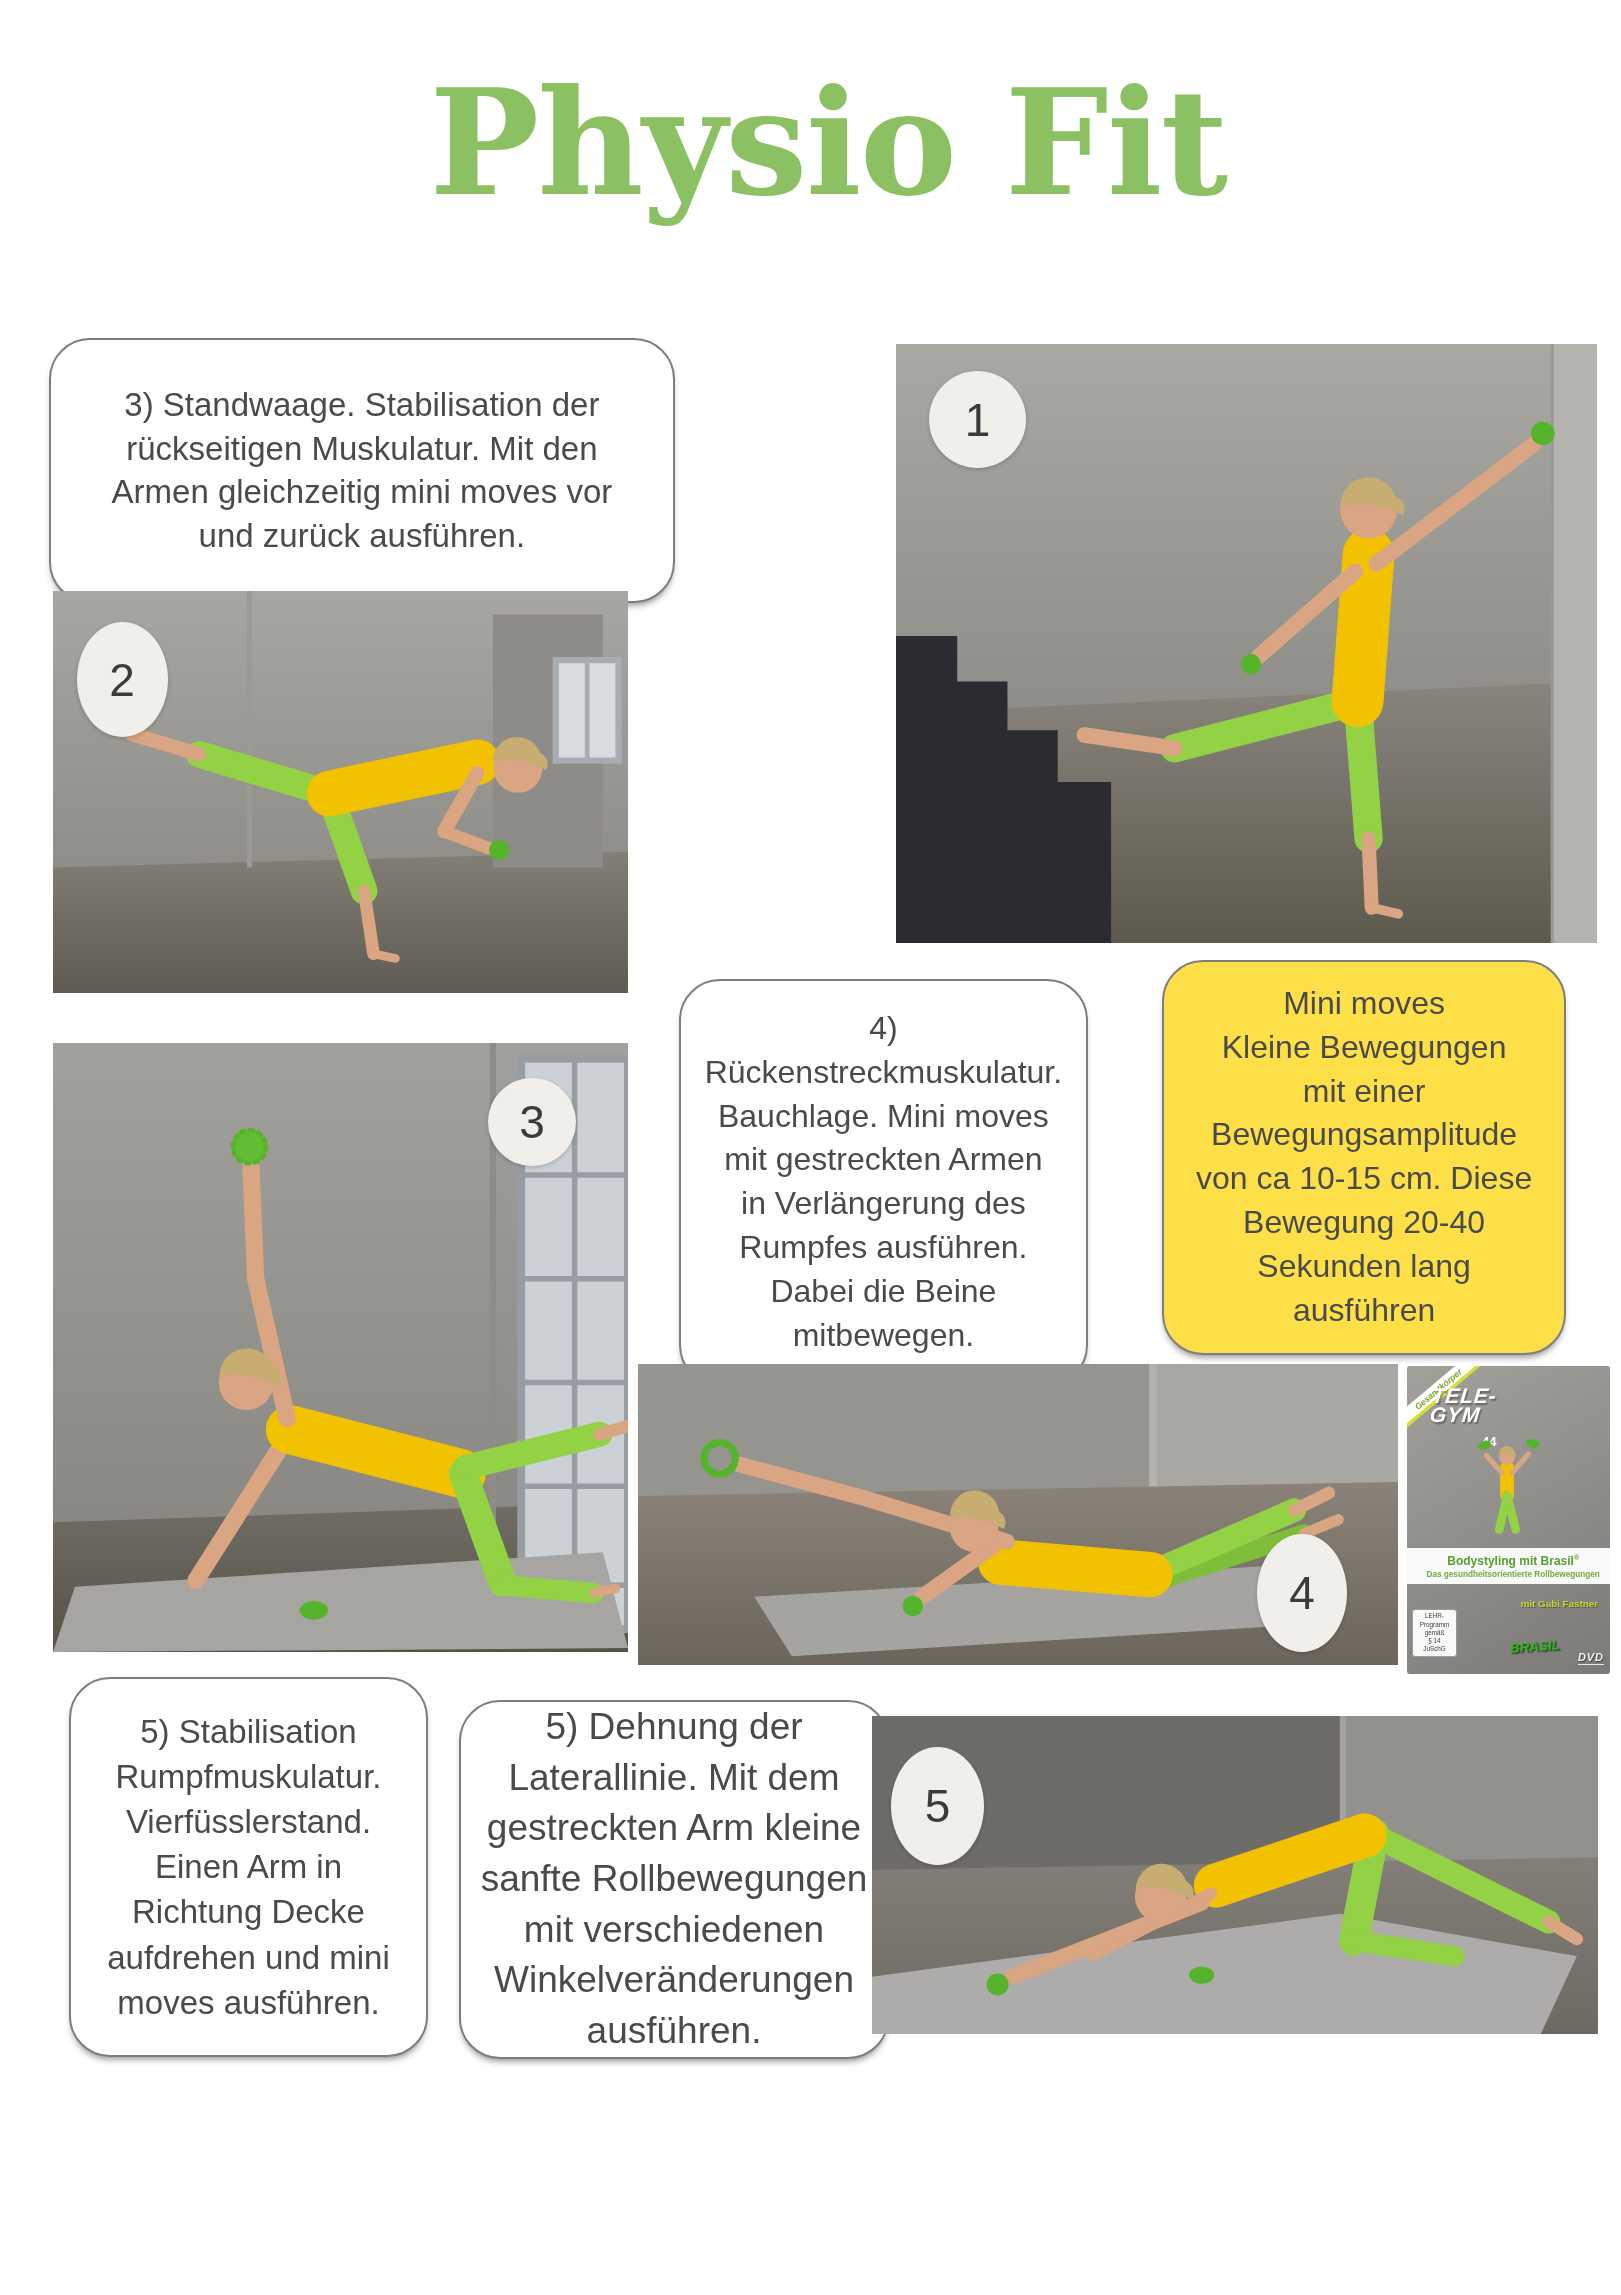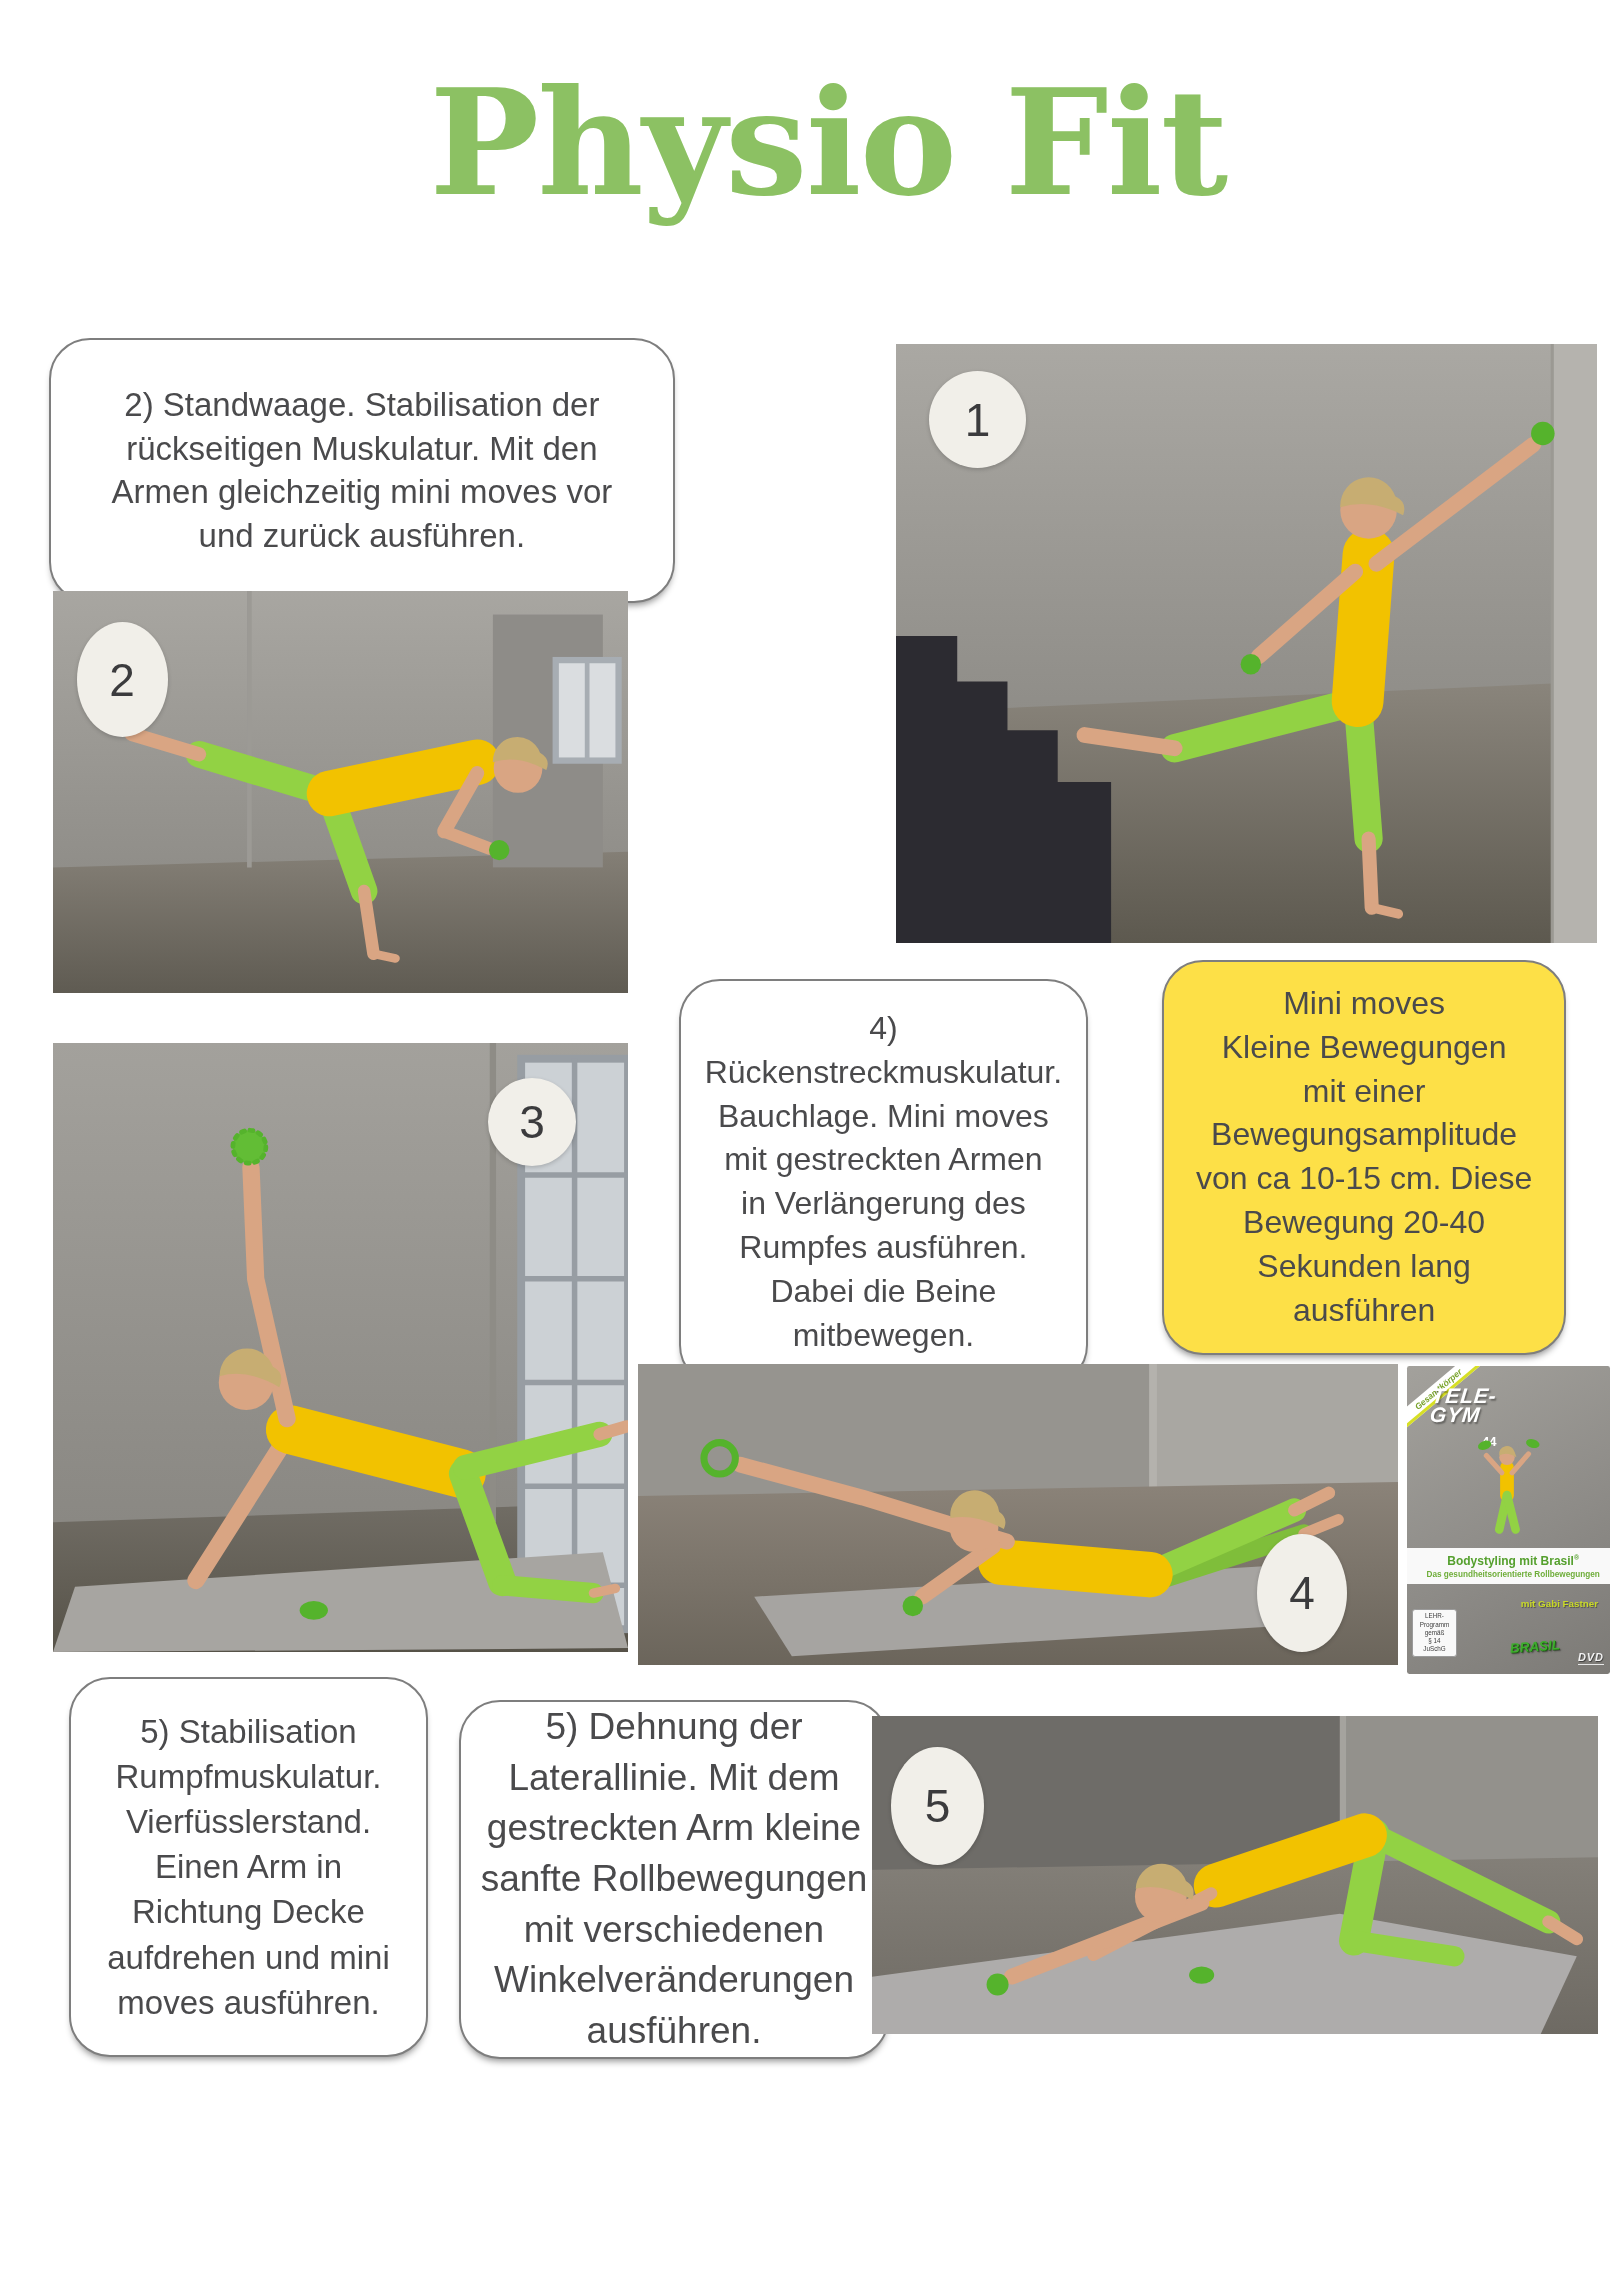--- a/index.html
+++ b/index.html
@@ -62,21 +62,21 @@
        font-size:11px;letter-spacing:0.8px;text-shadow:0.8px 0.8px 0.8px rgba(0,0,0,0.5);
        border-bottom:1.6px solid #e8e8e8;padding-bottom:0.8px;}
 </style>
 </head>
 <body>
 
 <div class="page">
 
   <h1 class="title">Physio Fit</h1>
 
-  <div class="bubble" id="cap2">2) Standwaage. Stabilisation der
+  <div class="bubble" id="cap2">3) Standwaage. Stabilisation der
 rückseitigen Muskulatur. Mit den
 Armen gleichzeitig mini moves vor
 und zurück ausführen.</div>
   <div class="bubble" id="cap4">4)
 Rückenstreckmuskulatur.
 Bauchlage. Mini moves
 mit gestreckten Armen
 in Verlängerung des
 Rumpfes ausführen.
 Dabei die Beine

